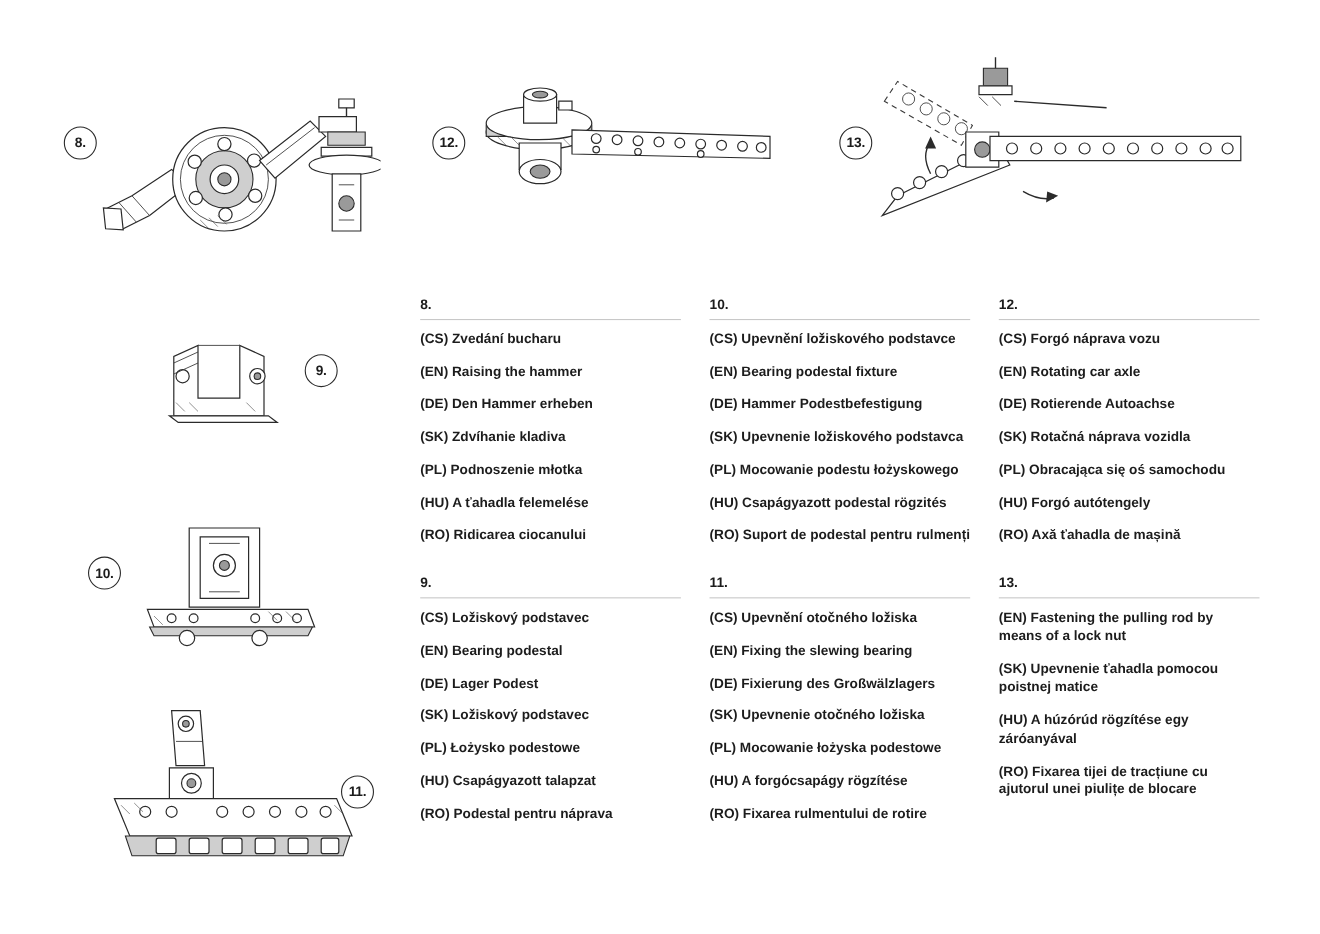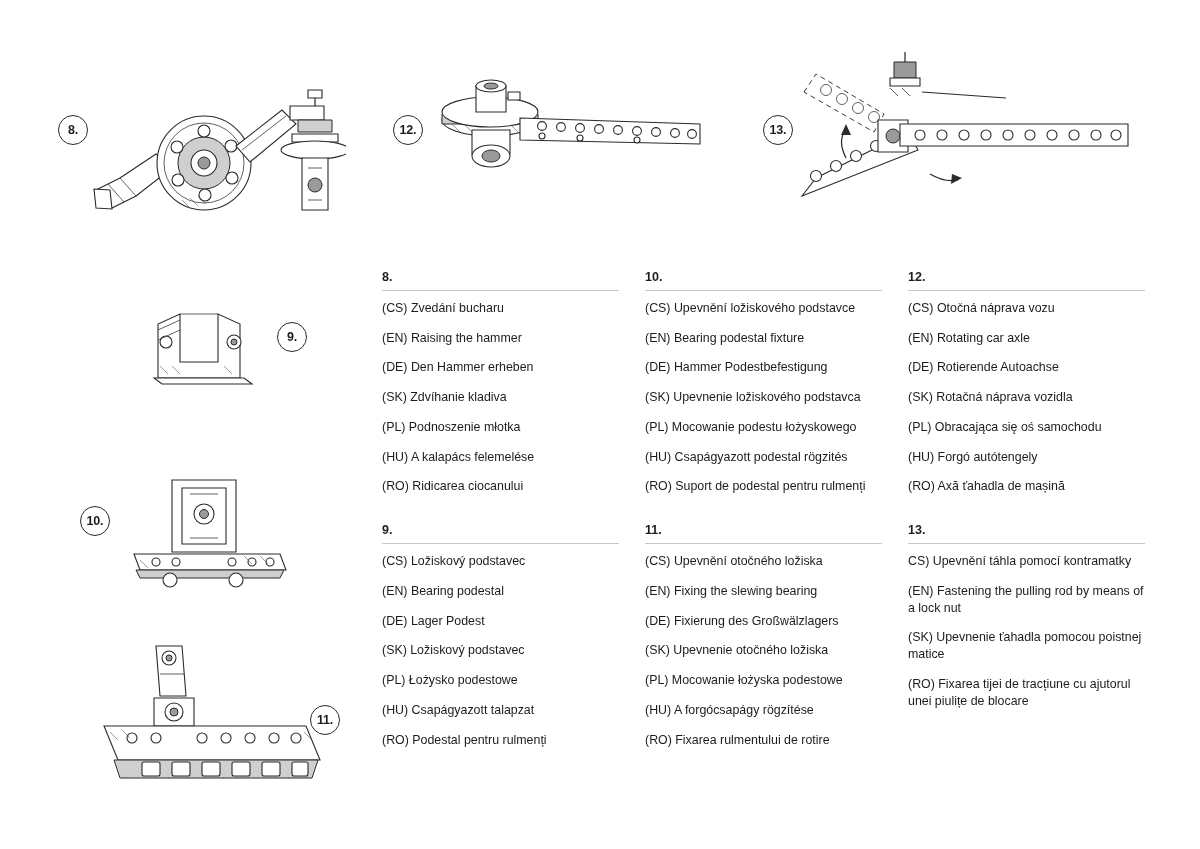--- a/index.html
+++ b/index.html
@@ -47,21 +47,21 @@
   .entry { margin-bottom: 24px; }
   .entry-num {
     font-size: 12.5px;
     font-weight: 700;
     padding-bottom: 6px;
     border-bottom: 1px solid #c8c8c8;
     margin-bottom: 9px;
   }
   .line {
     font-size: 12.4px;
-    font-weight: 400;
+    font-weight: 700;
     line-height: 1.35;
     margin: 0 0 13px 0;
   }
   .line:last-child { margin-bottom: 0; }
 
   .page-num {
     position: absolute;
     left: 64px;
     top: 815px;
     font-size: 12px;
@@ -279,32 +279,32 @@
 <div class="columns">
 
   <div class="col">
     <div class="entry">
       <div class="entry-num">8.</div>
       <p class="line">(CS) Zvedání bucharu</p>
       <p class="line">(EN) Raising the hammer</p>
       <p class="line">(DE) Den Hammer erheben</p>
       <p class="line">(SK) Zdvíhanie kladiva</p>
       <p class="line">(PL) Podnoszenie młotka</p>
-      <p class="line">(HU) A kalapács felemelése</p>
+      <p class="line">(HU) A ťahadla felemelése</p>
       <p class="line">(RO) Ridicarea ciocanului</p>
     </div>
     <div class="entry" style="margin-top:28px;">
       <div class="entry-num">9.</div>
       <p class="line">(CS) Ložiskový podstavec</p>
       <p class="line">(EN) Bearing podestal</p>
       <p class="line">(DE) Lager Podest</p>
       <p class="line">(SK) Ložiskový podstavec</p>
       <p class="line">(PL) Łożysko podestowe</p>
       <p class="line">(HU) Csapágyazott talapzat</p>
-      <p class="line">(RO) Podestal pentru rulmenți</p>
+      <p class="line">(RO) Podestal pentru náprava</p>
     </div>
   </div>
 
   <div class="col">
     <div class="entry">
       <div class="entry-num">10.</div>
       <p class="line">(CS) Upevnění ložiskového podstavce</p>
       <p class="line">(EN) Bearing podestal fixture</p>
       <p class="line">(DE) Hammer Podestbefestigung</p>
       <p class="line">(SK) Upevnenie ložiskového podstavca</p>
@@ -320,32 +320,32 @@
       <p class="line">(SK) Upevnenie otočného ložiska</p>
       <p class="line">(PL) Mocowanie łożyska podestowe</p>
       <p class="line">(HU) A forgócsapágy rögzítése</p>
       <p class="line">(RO) Fixarea rulmentului de rotire</p>
     </div>
   </div>
 
   <div class="col">
     <div class="entry">
       <div class="entry-num">12.</div>
-      <p class="line">(CS) Otočná náprava vozu</p>
+      <p class="line">(CS) Forgó náprava vozu</p>
       <p class="line">(EN) Rotating car axle</p>
       <p class="line">(DE) Rotierende Autoachse</p>
       <p class="line">(SK) Rotačná náprava vozidla</p>
       <p class="line">(PL) Obracająca się oś samochodu</p>
       <p class="line">(HU) Forgó autótengely</p>
       <p class="line">(RO) Axă ťahadla de mașină</p>
     </div>
     <div class="entry" style="margin-top:28px;">
       <div class="entry-num">13.</div>
-      <p class="line">CS) Upevnění táhla pomocí kontramatky</p>
       <p class="line">(EN) Fastening the pulling rod by means of a lock nut</p>
       <p class="line">(SK) Upevnenie ťahadla pomocou poistnej matice</p>
+      <p class="line">(HU) A húzórúd rögzítése egy záróanyával</p>
       <p class="line">(RO) Fixarea tijei de tracțiune cu ajutorul unei piulițe de blocare</p>
     </div>
   </div>
 
 </div>
 
 <div class="page-num">10</div>
 
 </body></html>

